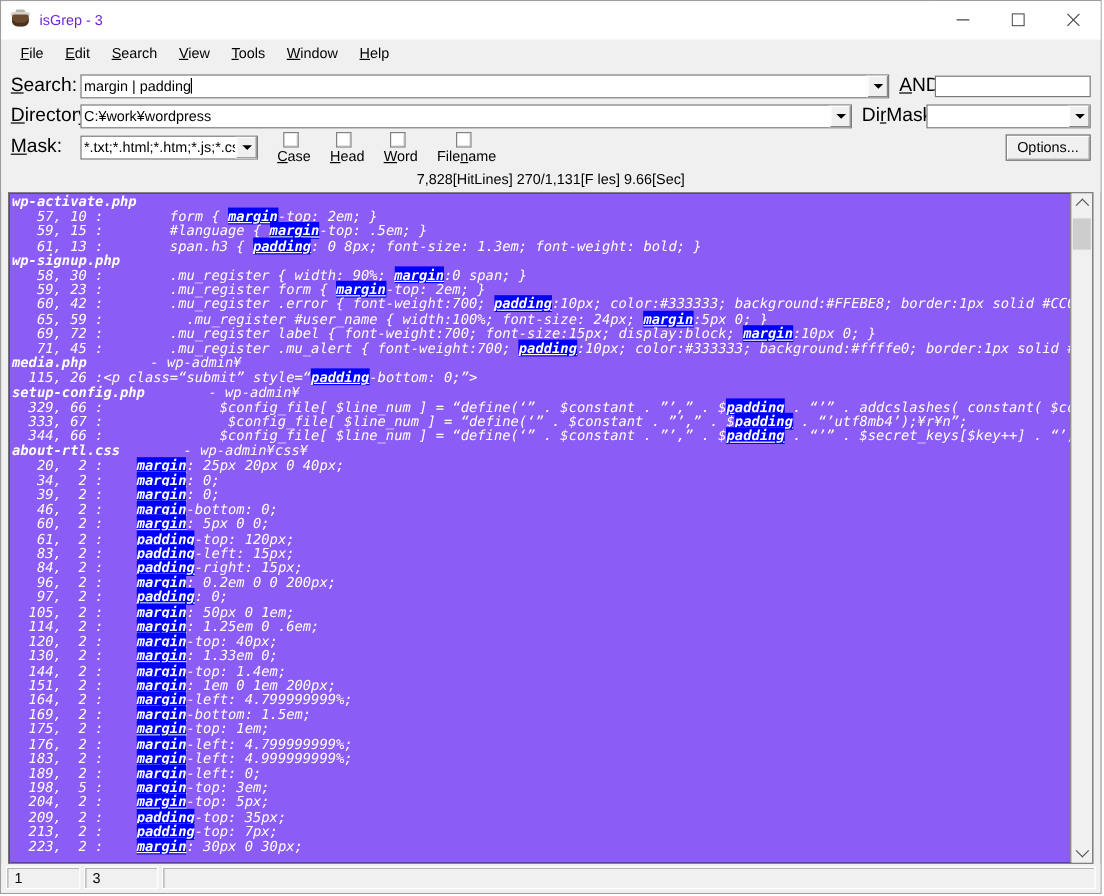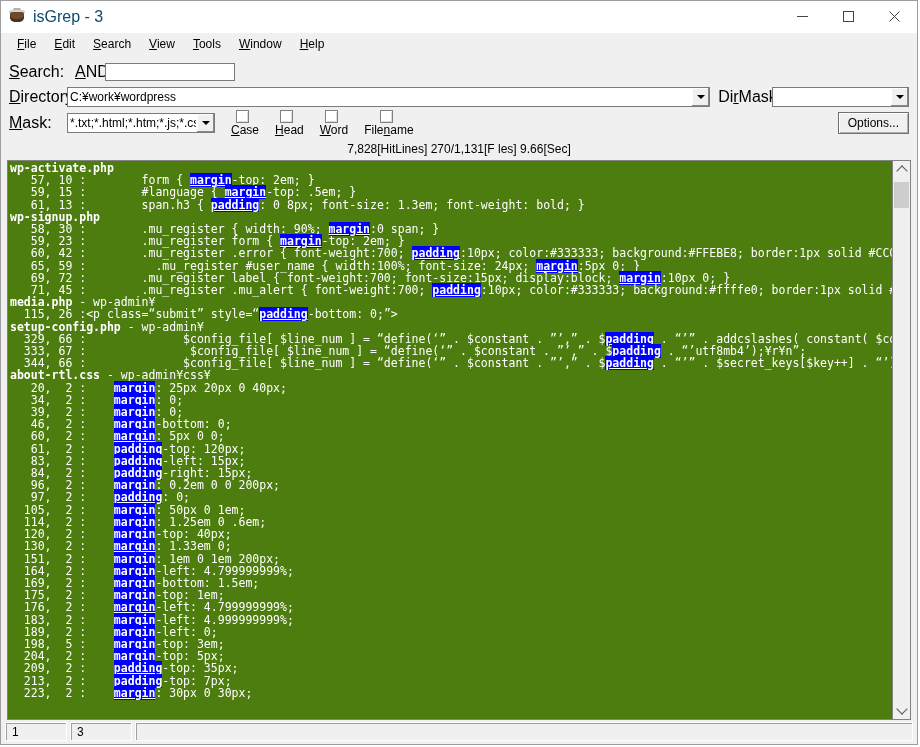--- a/index.html
+++ b/index.html
@@ -50,22 +50,22 @@
     border-radius: 2px;
   }
   .app-icon .steam {
     position: absolute;
     left: 4px; top: 0px;
     width: 8px; height: 3px;
     background: #b9b2aa;
     border-radius: 3px;
   }
   .title-text {
-    font-size: 16px;
-    color: #0c4a6e;
+    font-size: 12px;
+    color: #6d28d9;
     flex: 1 1 auto;
     white-space: nowrap;
   }
   .win-buttons { display: flex; height: 31px; flex: 0 0 auto; }
   .win-btn {
     width: 46px; height: 31px;
     display: flex; align-items: center; justify-content: center;
     background: #ffffff;
   }
   .win-btn svg { display: block; }
@@ -197,41 +197,42 @@
     flex: 1 1 auto;
     margin: 0 6px 0 6px;
     border: 1px solid #828282;
     background: #000000;
     display: flex;
     overflow: hidden;
     position: relative;
   }
   .results {
     flex: 1 1 auto;
-    background: #4d7c0f;
+    background: #8b5cf6;
     overflow: hidden;
     padding: 1px 0 0 2px;
+    font-style: italic;
   }
   .rline {
     font-family: "DejaVu Sans Mono", monospace;
     font-size: 11.5px;
     line-height: 12.2px;
     color: #ffffff;
     white-space: pre;
     letter-spacing: 0px;
   }
   .fhdr {
     font-family: "DejaVu Sans Mono", monospace;
     font-size: 11.5px;
     line-height: 12.2px;
     white-space: pre;
     color: #ffffff;
     font-weight: bold;
   }
-  .fhdr .path { font-weight: normal; }
+  .fhdr .path { font-weight: normal; margin-left: 46px; }
   .hl {
     background: #0000ff;
     color: #ffffff;
     text-decoration: underline;
     font-weight: bold;
     margin-top: 22px;
   }
   
   .vscroll {
     width: 17px;
@@ -325,20 +326,26 @@
     <div class="menu-item"><u>V</u><span>iew</span></div>
     <div class="menu-item"><u>T</u><span>ools</span></div>
     <div class="menu-item"><u>W</u><span>indow</span></div>
     <div class="menu-item"><u>H</u><span>elp</span></div>
   </div>
 
   <div class="searchpanel">
 
     <div class="row">
       <div class="lbl"><u>S</u>earch:</div>
+      <div class="combo" style="width:676px;">
+        <div class="cval"><span>margin | padding</span><span class="caret"></span></div>
+        <div class="arrow">
+            <div class="tri-down"></div>
+          </div>
+      </div>
       <div class="spacer8"></div>
       <div class="lbl" style="width:30px;"><u>A</u>ND:</div>
       <div class="textbox" style="width:130px;"></div>
     </div>
 
     <div class="row">
       <div class="lbl"><u>D</u>irectory:</div>
       <div class="combo" style="width:644px;">
         <div class="cval">C:¥work¥wordpress</div>
         <div class="arrow">
@@ -416,20 +423,21 @@
         <div class="rline"><span>   60,  2 :    </span><span class="hl">margin</span><span>: 5px 0 0;</span></div>
         <div class="rline"><span>   61,  2 :    </span><span class="hl">padding</span><span>-top: 120px;</span></div>
         <div class="rline"><span>   83,  2 :    </span><span class="hl">padding</span><span>-left: 15px;</span></div>
         <div class="rline"><span>   84,  2 :    </span><span class="hl">padding</span><span>-right: 15px;</span></div>
         <div class="rline"><span>   96,  2 :    </span><span class="hl">margin</span><span>: 0.2em 0 0 200px;</span></div>
         <div class="rline"><span>   97,  2 :    </span><span class="hl">padding</span><span>: 0;</span></div>
         <div class="rline"><span>  105,  2 :    </span><span class="hl">margin</span><span>: 50px 0 1em;</span></div>
         <div class="rline"><span>  114,  2 :    </span><span class="hl">margin</span><span>: 1.25em 0 .6em;</span></div>
         <div class="rline"><span>  120,  2 :    </span><span class="hl">margin</span><span>-top: 40px;</span></div>
         <div class="rline"><span>  130,  2 :    </span><span class="hl">margin</span><span>: 1.33em 0;</span></div>
+        <div class="rline"><span>  144,  2 :    </span><span class="hl">margin</span><span>-top: 1.4em;</span></div>
         <div class="rline"><span>  151,  2 :    </span><span class="hl">margin</span><span>: 1em 0 1em 200px;</span></div>
         <div class="rline"><span>  164,  2 :    </span><span class="hl">margin</span><span>-left: 4.799999999%;</span></div>
         <div class="rline"><span>  169,  2 :    </span><span class="hl">margin</span><span>-bottom: 1.5em;</span></div>
         <div class="rline"><span>  175,  2 :    </span><span class="hl">margin</span><span>-top: 1em;</span></div>
         <div class="rline"><span>  176,  2 :    </span><span class="hl">margin</span><span>-left: 4.799999999%;</span></div>
         <div class="rline"><span>  183,  2 :    </span><span class="hl">margin</span><span>-left: 4.999999999%;</span></div>
         <div class="rline"><span>  189,  2 :    </span><span class="hl">margin</span><span>-left: 0;</span></div>
         <div class="rline"><span>  198,  5 :    </span><span class="hl">margin</span><span>-top: 3em;</span></div>
         <div class="rline"><span>  204,  2 :    </span><span class="hl">margin</span><span>-top: 5px;</span></div>
         <div class="rline"><span>  209,  2 :    </span><span class="hl">padding</span><span>-top: 35px;</span></div>

